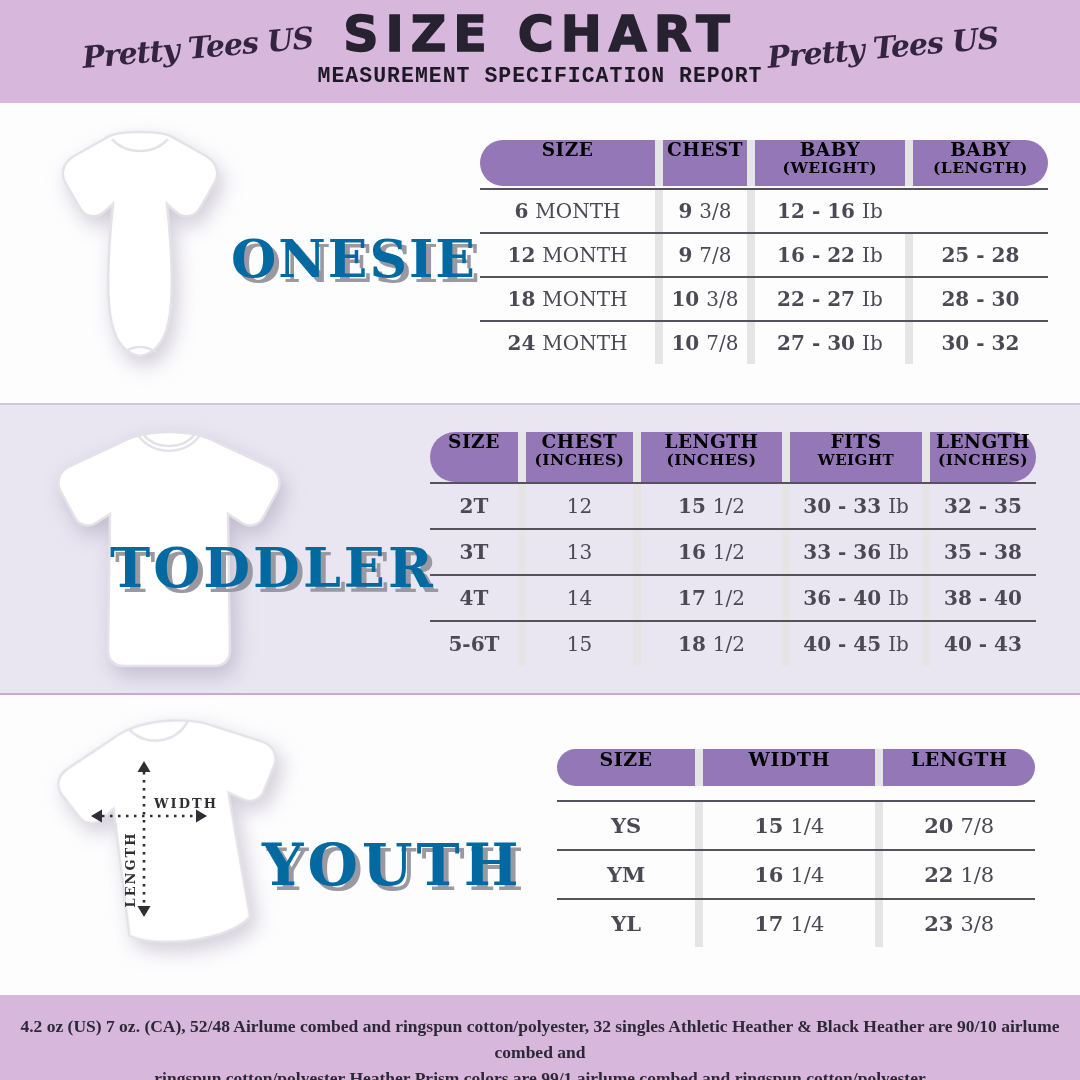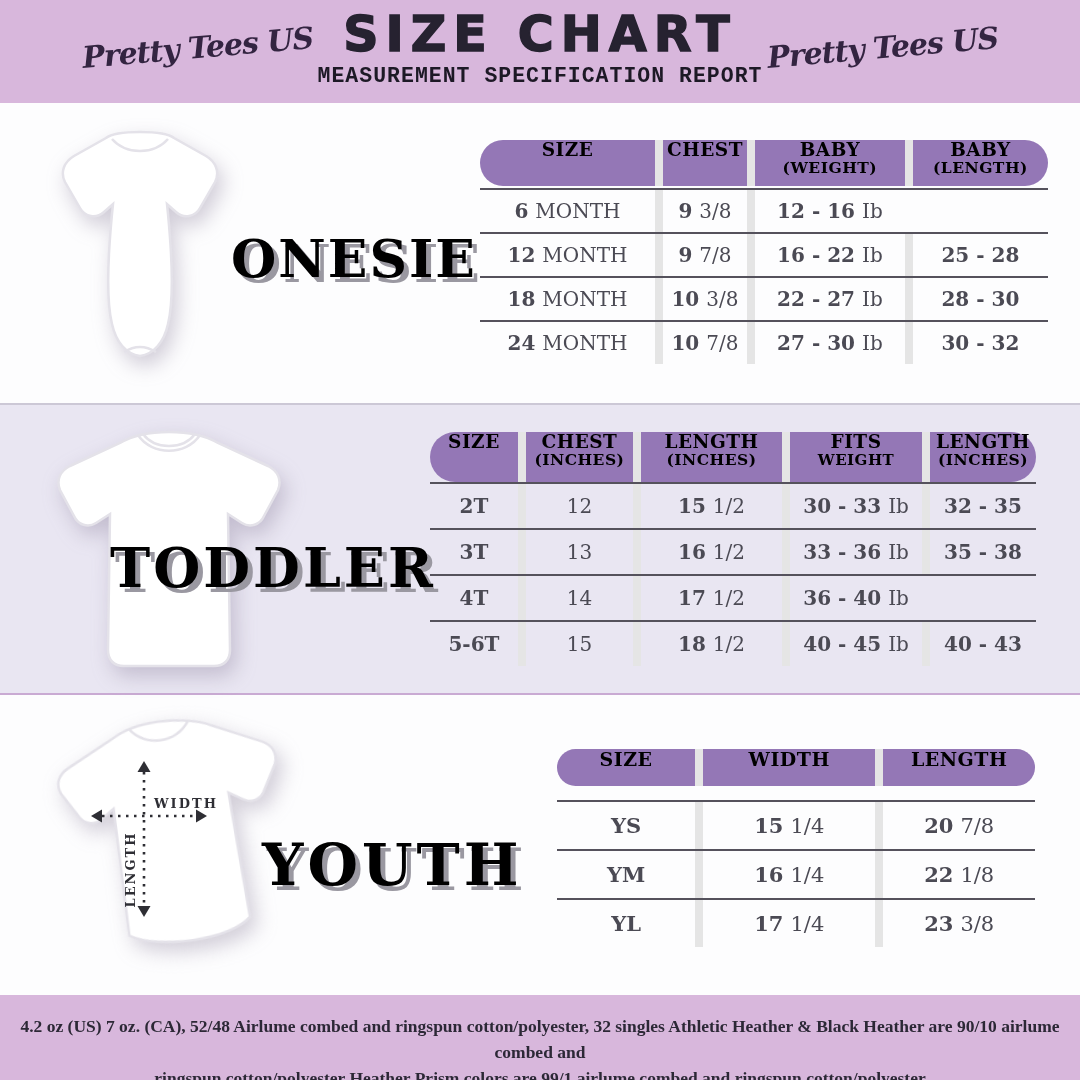--- a/index.html
+++ b/index.html
@@ -18,21 +18,21 @@
     color:#332441;transform:rotate(-5deg);letter-spacing:-1px;white-space:nowrap;}
   .brand.left{left:82px;}
   .brand.right{right:82px;}
   .main-title{position:absolute;left:0;right:0;top:6px;text-align:center;
     font-family:"DejaVu Sans",sans-serif;font-weight:bold;font-size:49px;letter-spacing:7px;
     color:#262230;-webkit-text-stroke:1.5px #262230;}
   .sub-title{position:absolute;left:0;right:0;top:64px;text-align:center;
     font-family:Liberation Mono, monospace;font-weight:bold;font-size:21.5px;letter-spacing:1px;color:#1d1926;}
 
   
-  .big-label{position:absolute;font-family:"DejaVu Serif",serif;font-weight:bold;color:#000000;
+  .big-label{position:absolute;font-family:"DejaVu Serif",serif;font-weight:bold;color:#0369a1;
     text-shadow:5px 5px 0 #9a98a1;white-space:nowrap;line-height:1;}
   .label-onesie{left:231px;top:233px;font-size:52px;letter-spacing:2px;}
   .label-toddler{left:110px;top:541px;font-size:54px;letter-spacing:3px;}
   .label-youth{left:262px;top:836px;font-size:58px;letter-spacing:4px;}
 
   
   .garment{position:absolute;}
   .garment svg{display:block;overflow:visible;}
   .gpath{fill:#ffffff;stroke:#e4e2e9;stroke-width:2.5;}
   .gdetail{fill:none;stroke:#e4e2e9;stroke-width:2.5;}
@@ -304,20 +304,23 @@
             <span class="r">14</span>
           </div>
           <div class="td">
             <span class="b">17</span>
             <span class="r">1/2</span>
           </div>
           <div class="td">
             <span class="b">36 - 40</span>
             <span class="r">Ib</span>
           </div>
+          <div class="td">
+            <span class="b">38 - 40</span>
+          </div>
         </div>
         <div class="tr">
           <div class="td">
             <span class="b">5-6T</span>
           </div>
           <div class="td">
             <span class="r">15</span>
           </div>
           <div class="td">
             <span class="b">18</span>

